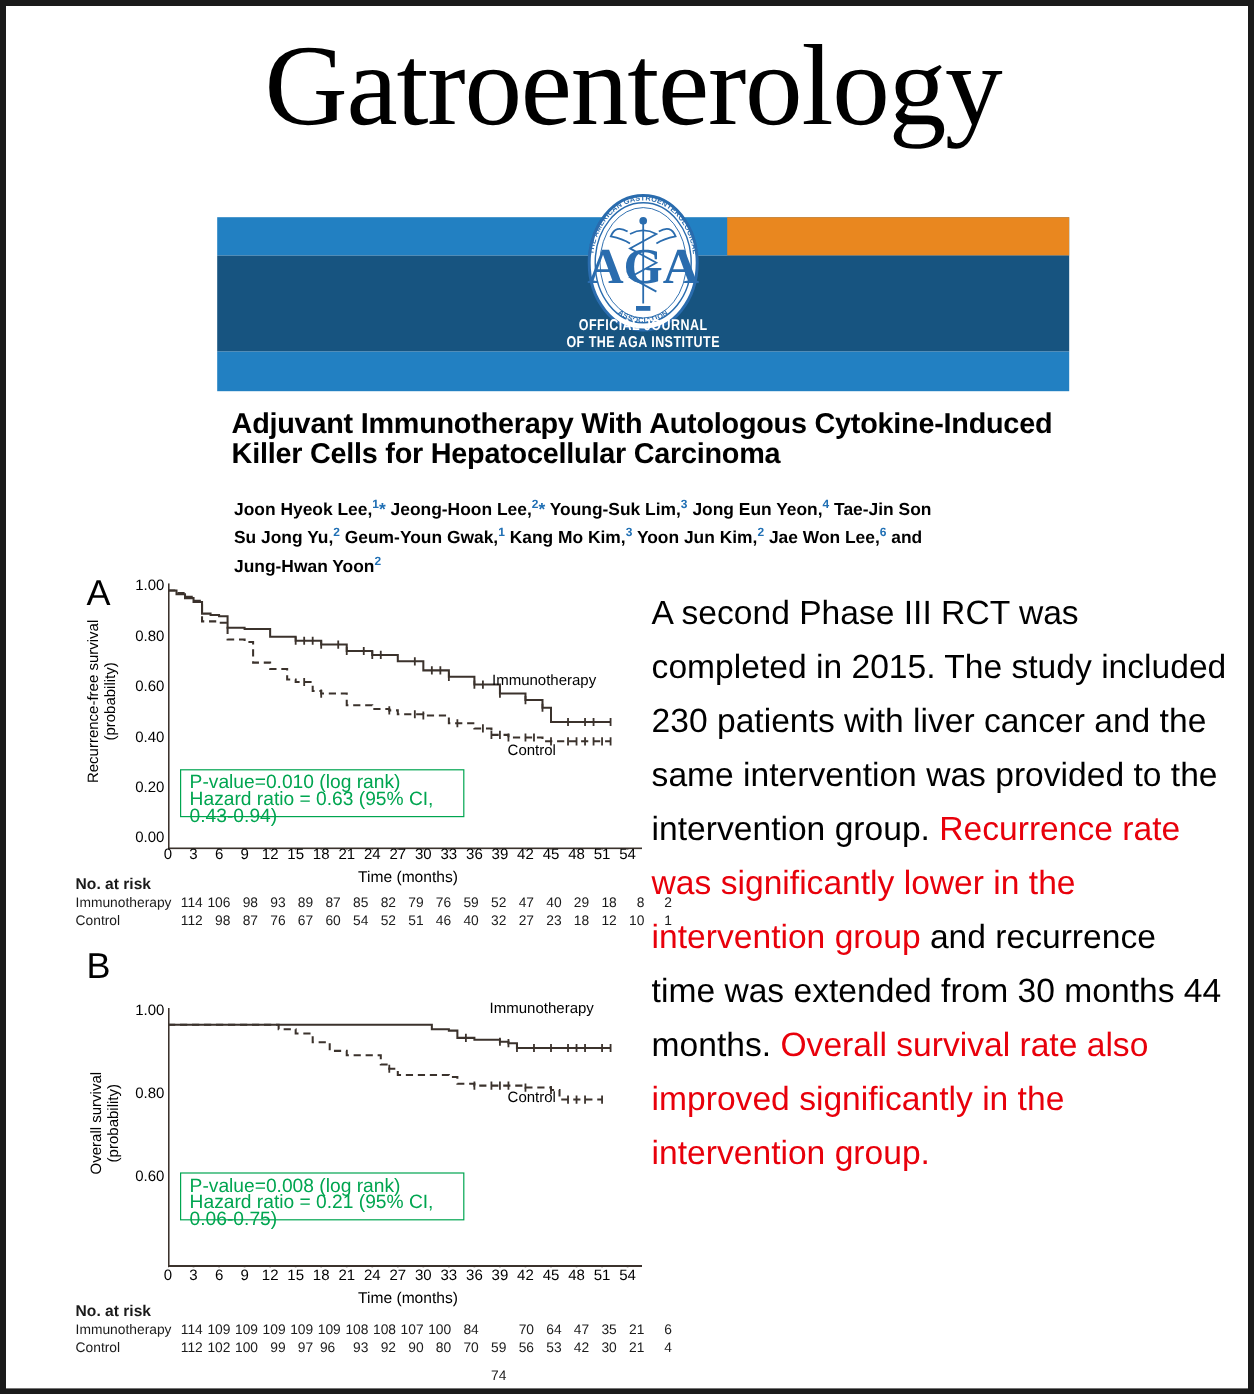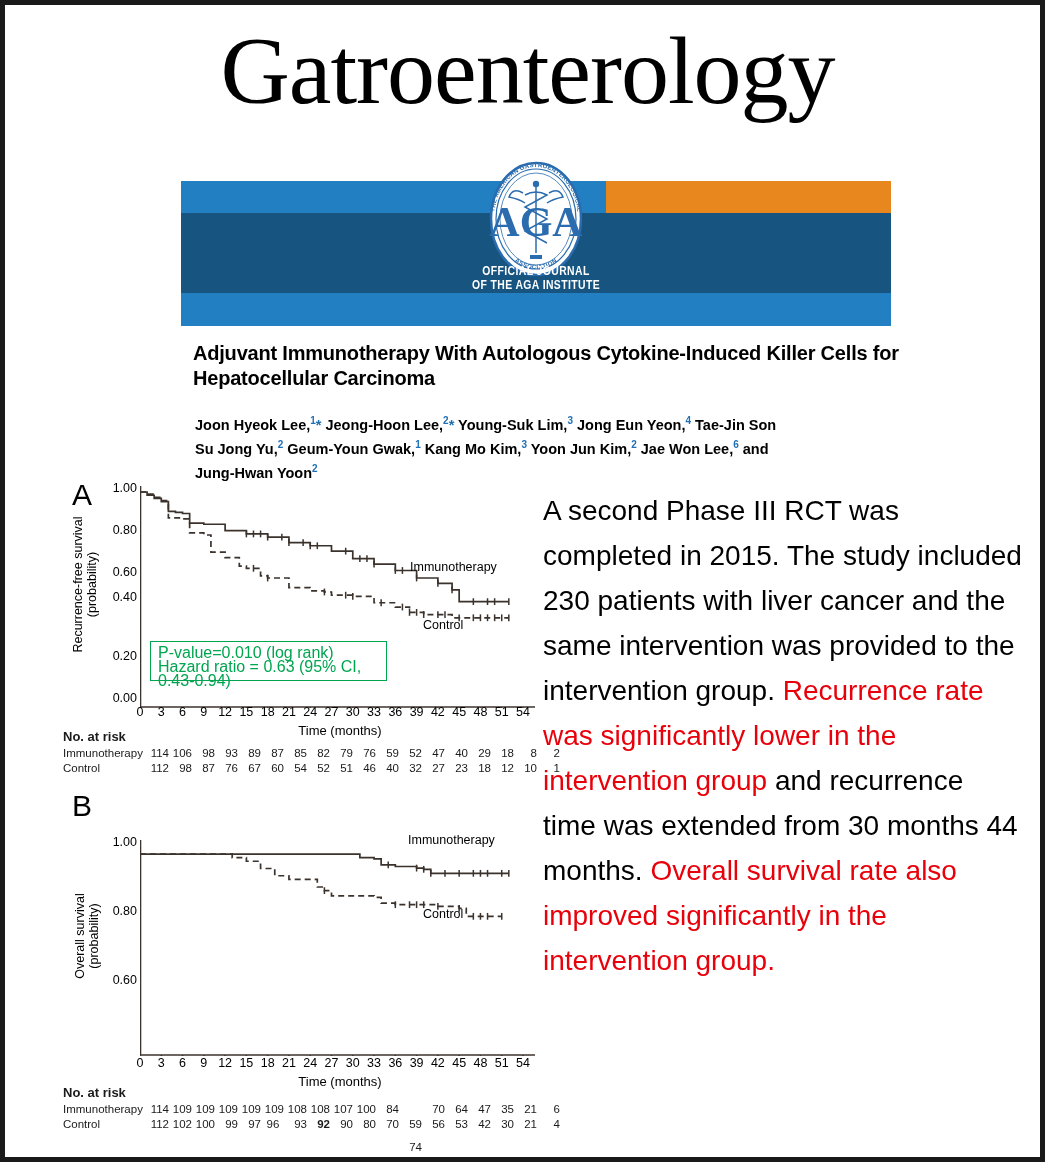--- a/index.html
+++ b/index.html
@@ -23,21 +23,21 @@
   #band-bottom{top:112px;height:33px;background:#2280c2;}
   #aga-seal{position:absolute;left:296px;top:-40px;width:118px;height:150px;}
   #journal-sub{
     position:absolute;left:0;top:83px;width:710px;text-align:center;color:#fff;
     font-family:"Liberation Sans",sans-serif;font-weight:bold;font-size:13px;
     line-height:14px;letter-spacing:0.5px;transform:scaleX(0.8);
   }
   
   #article-title{
     position:absolute;left:188px;top:336px;width:730px;
-    font-size:20px;font-weight:bold;line-height:25px;color:#000;letter-spacing:-0.2px;
+    font-size:24px;font-weight:bold;line-height:25px;color:#000;letter-spacing:-0.2px;
   }
   #authors{
     position:absolute;left:190px;top:406px;width:740px;
     font-size:14.5px;font-weight:bold;line-height:19px;color:#000;
   }
   #authors sup{color:#1f6fb4;font-size:10px;font-weight:bold;vertical-align:super;}
   #authors .star{color:#1f6fb4;}
   
   .figure{position:absolute;}
   .panel-letter{position:absolute;font-size:30px;color:#000;
@@ -122,21 +122,21 @@
     <div class="panel-letter" style="left:7px;top:3px;">A</div>
 
     <div class="axis-title-y" style="left:6px;top:200px;width:185px;">
       <span>Recurrence-free survival</span><br>
       <span>(probability)</span>
     </div>
 
     <div class="tick-label-y" style="left:28px;top:4px;width:44px;">1.00</div>
     <div class="tick-label-y" style="left:28px;top:46px;width:44px;">0.80</div>
     <div class="tick-label-y" style="left:28px;top:88px;width:44px;">0.60</div>
-    <div class="tick-label-y" style="left:28px;top:113px;width:44px;">0.40</div>
+    <div class="tick-label-y" style="left:28px;top:130px;width:44px;">0.40</div>
     <div class="tick-label-y" style="left:28px;top:172px;width:44px;">0.20</div>
     <div class="tick-label-y" style="left:28px;top:214px;width:44px;">0.00</div>
 
     <svg class="plot" id="plotA" style="left:75px;top:9px;" width="395" height="222" viewBox="0 0 395 222">
         <line x1="0.5" y1="0" x2="0.5" y2="221" stroke="#3b322c" stroke-width="1.6"></line>
         <line x1="0" y1="221" x2="395" y2="221" stroke="#3b322c" stroke-width="1.6"></line>
         <line x1="-5" y1="221" x2="0.5" y2="221" stroke="#3b322c" stroke-width="1.6"></line>
         <line x1="-5" y1="178" x2="0.5" y2="178" stroke="#3b322c" stroke-width="1.6"></line>
         <line x1="-5" y1="135" x2="0.5" y2="135" stroke="#3b322c" stroke-width="1.6"></line>
         <line x1="-5" y1="92" x2="0.5" y2="92" stroke="#3b322c" stroke-width="1.6"></line>
@@ -344,20 +344,24 @@
         <line x1="319.1666666666667" y1="64.89807692307693" x2="319.1666666666667" y2="71.69807692307694" stroke="#3b322c" stroke-width="1.5"></line>
         <line x1="333.35185185185185" y1="72.93653846153848" x2="333.35185185185185" y2="79.73653846153849" stroke="#3b322c" stroke-width="1.5"></line>
         <line x1="340.4444444444444" y1="72.93653846153848" x2="340.4444444444444" y2="79.73653846153849" stroke="#3b322c" stroke-width="1.5"></line>
         <line x1="347.53703703703707" y1="72.93653846153848" x2="347.53703703703707" y2="79.73653846153849" stroke="#3b322c" stroke-width="1.5"></line>
         <line x1="361.72222222222223" y1="72.93653846153848" x2="361.72222222222223" y2="79.73653846153849" stroke="#3b322c" stroke-width="1.5"></line>
       </svg>
 
     <div class="curve-label" style="left:343px;top:42px;">Immunotherapy</div>
     <div class="curve-label" style="left:358px;top:116px;">Control</div>
 
+    <div class="statbox" style="left:85px;top:186px;width:237px;height:40px;">
+      <div>P-value=0.008 (log rank)</div>
+      <div>Hazard ratio = 0.21 (95% CI, 0.06-0.75)</div>
+    </div>
 
     <div id="xticksB" style="position:absolute;left:75px;top:265px;width:395px;height:18px;">
         <div class="tick-label-x" style="left: -11px; top: 0px; width: 22px;">0</div>
         <div class="tick-label-x" style="left: 10.2778px; top: 0px; width: 22px;">3</div>
         <div class="tick-label-x" style="left: 31.5556px; top: 0px; width: 22px;">6</div>
         <div class="tick-label-x" style="left: 52.8333px; top: 0px; width: 22px;">9</div>
         <div class="tick-label-x" style="left: 74.1111px; top: 0px; width: 22px;">12</div>
         <div class="tick-label-x" style="left: 95.3889px; top: 0px; width: 22px;">15</div>
         <div class="tick-label-x" style="left: 116.667px; top: 0px; width: 22px;">18</div>
         <div class="tick-label-x" style="left: 137.944px; top: 0px; width: 22px;">21</div>
@@ -401,21 +405,21 @@
         <span style="width: 22px; margin-left: 1px;">6</span>
       </div>
     <div class="risk-nums" id="riskB1" style="left:79px;top:33px;">
         <span style="width: 27px; margin-left: 0px;">112</span>
         <span style="width: 22px; margin-left: 1px;">102</span>
         <span style="width: 22px; margin-left: 1px;">100</span>
         <span style="width: 22px; margin-left: 1px;">99</span>
         <span style="width: 22px; margin-left: 1px;">97</span>
         <span style="width: 22px; margin-left: 1px; text-align: center;">96</span>
         <span style="width: 22px; margin-left: 1px;">93</span>
-        <span style="width: 22px; margin-left: 1px; font-weight: bold;">92</span>
+        <span style="width: 22px; margin-left: 1px;">92</span>
         <span style="width: 22px; margin-left: 1px;">90</span>
         <span style="width: 22px; margin-left: 1px;">80</span>
         <span style="width: 22px; margin-left: 1px;">70</span>
         <span style="width: 22px; margin-left: 1px;">59</span>
         <span style="width: 22px; margin-left: 1px;">56</span>
         <span style="width: 22px; margin-left: 1px;">53</span>
         <span style="width: 22px; margin-left: 1px;">42</span>
         <span style="width: 22px; margin-left: 1px;">30</span>
         <span style="width: 22px; margin-left: 1px;">21</span>
         <span style="width: 22px; margin-left: 1px;">4</span>

